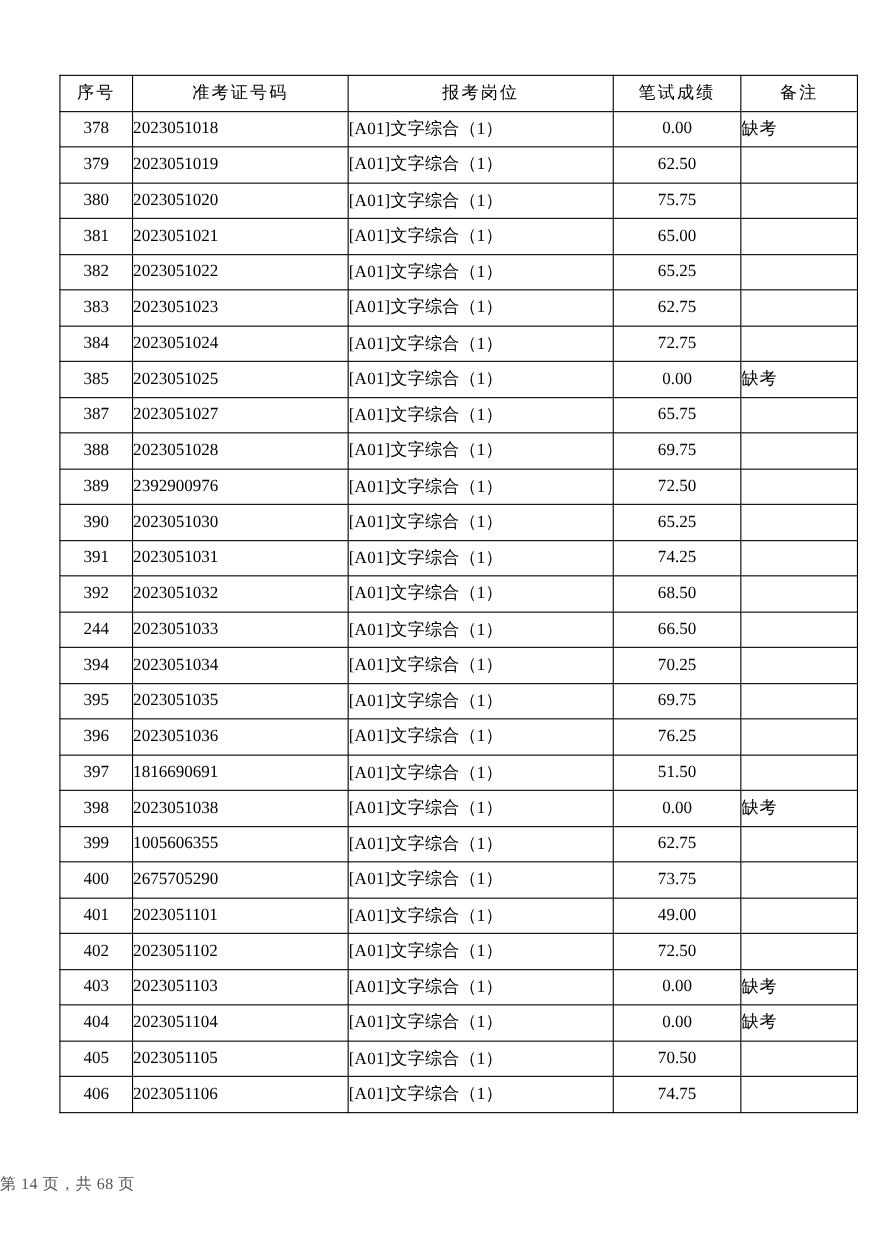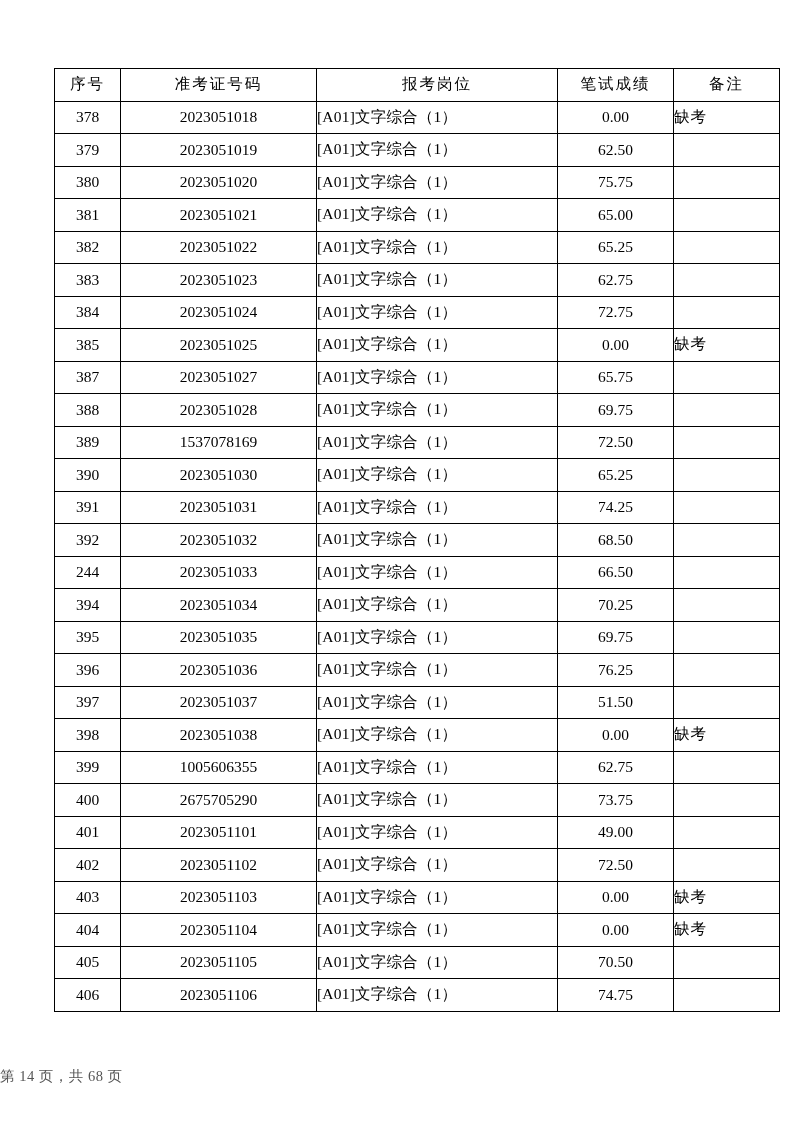--- a/index.html
+++ b/index.html
@@ -49,21 +49,20 @@
   col.c-no { width: 196px; }
   col.c-post { width: 241px; }
   col.c-score { width: 116px; }
   col.c-note { width: 106px; }
 
   td.idx {
     text-align: center;
     font-size: 15.5px;
   }
   td.no {
-    text-align: center;
     font-size: 15.5px;
   }
   td.post {
     text-align: left;
     padding-left: 22px;
     font-size: 15.5px;
     letter-spacing: 0.2px;
     margin-left: 36px;
   }
   td.score {
@@ -174,21 +173,21 @@
         </tr>
         <tr>
           <td class="idx">388</td>
           <td class="no">2023051028</td>
           <td class="post">[A01]文字综合（1）</td>
           <td class="score">69.75</td>
           <td class="note"></td>
         </tr>
         <tr>
           <td class="idx">389</td>
-          <td class="no">1537078169</td>
+          <td class="no">2392900976</td>
           <td class="post">[A01]文字综合（1）</td>
           <td class="score">72.50</td>
           <td class="note"></td>
         </tr>
         <tr>
           <td class="idx">390</td>
           <td class="no">2023051030</td>
           <td class="post">[A01]文字综合（1）</td>
           <td class="score">65.25</td>
           <td class="note"></td>
@@ -230,21 +229,21 @@
         </tr>
         <tr>
           <td class="idx">396</td>
           <td class="no">2023051036</td>
           <td class="post">[A01]文字综合（1）</td>
           <td class="score">76.25</td>
           <td class="note"></td>
         </tr>
         <tr>
           <td class="idx">397</td>
-          <td class="no">2023051037</td>
+          <td class="no">1816690691</td>
           <td class="post">[A01]文字综合（1）</td>
           <td class="score">51.50</td>
           <td class="note"></td>
         </tr>
         <tr>
           <td class="idx">398</td>
           <td class="no">2023051038</td>
           <td class="post">[A01]文字综合（1）</td>
           <td class="score">0.00</td>
           <td class="note">缺考</td>

